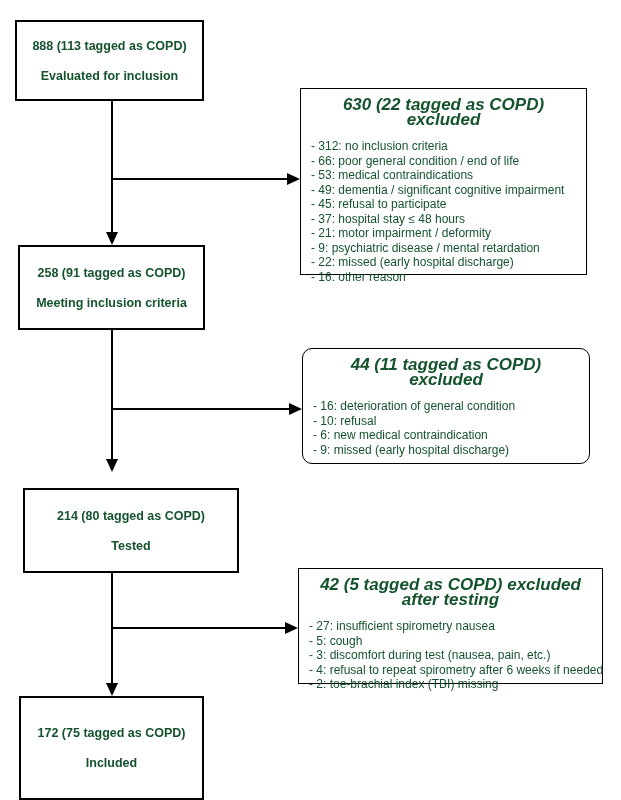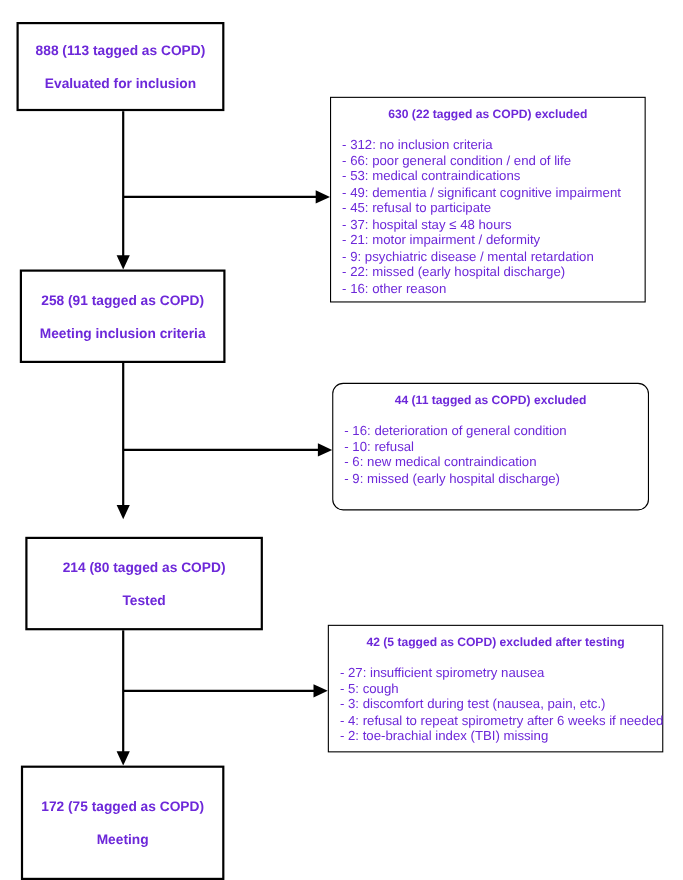--- a/index.html
+++ b/index.html
@@ -1,21 +1,21 @@
 <!DOCTYPE html>
 <html><head>
 <meta charset="utf-8">
 <style>
   html, body { margin: 0; padding: 0; background: #ffffff; }
   .canvas {
     position: relative;
     width: 621px;
     height: 800px;
     background: #ffffff;
-    color: #6d28d9;
+    color: #14532d;
     font-family: "Liberation Sans", sans-serif;
     overflow: hidden;
   }
   .stage-box {
     position: absolute;
     box-sizing: border-box;
     border: 2px solid #000000;
     background: #ffffff;
     display: flex;
     flex-direction: column;
@@ -31,23 +31,24 @@
   .excl-box {
     position: absolute;
     box-sizing: border-box;
     border: 1.5px solid #000000;
     background: #ffffff;
     padding: 8px 10px 6px 10px;
     font-size: 12px;
   }
   .excl-title {
     font-weight: 700;
-    font-size: 11px;
+    font-size: 17px;
     text-align: center;
     line-height: 15px;
+    font-style: italic;
   }
   .excl-items { margin-top: 12px; }
   .excl-item { line-height: 14.5px; white-space: nowrap; }
   svg.arrows {
     position: absolute;
     left: 0; top: 0;
     pointer-events: none;
   }
   svg.arrows line { stroke: #000000; stroke-width: 2; }
   svg.arrows polygon { fill: #000000; }
@@ -94,21 +95,21 @@
     <div>Meeting inclusion criteria</div>
   </div>
 
   <div class="stage-box" style="left:23px; top:488px; width:216px; height:85px;">
     <div>214 (80 tagged as COPD)</div>
     <div>Tested</div>
   </div>
 
   <div class="stage-box" style="left:19px; top:696px; width:185px; height:104px;">
     <div>172 (75 tagged as COPD)</div>
-    <div>Meeting</div>
+    <div>Included</div>
   </div>
 
   <div class="excl-box" style="left:300px; top:88px; width:287px; height:187px;">
     <div class="excl-title">630 (22 tagged as COPD) excluded</div>
     <div class="excl-items">
       <div class="excl-item">- 312: no inclusion criteria</div>
       <div class="excl-item">- 66: poor general condition / end of life</div>
       <div class="excl-item">- 53: medical contraindications</div>
       <div class="excl-item">- 49: dementia / significant cognitive impairment</div>
       <div class="excl-item">- 45: refusal to participate</div>

